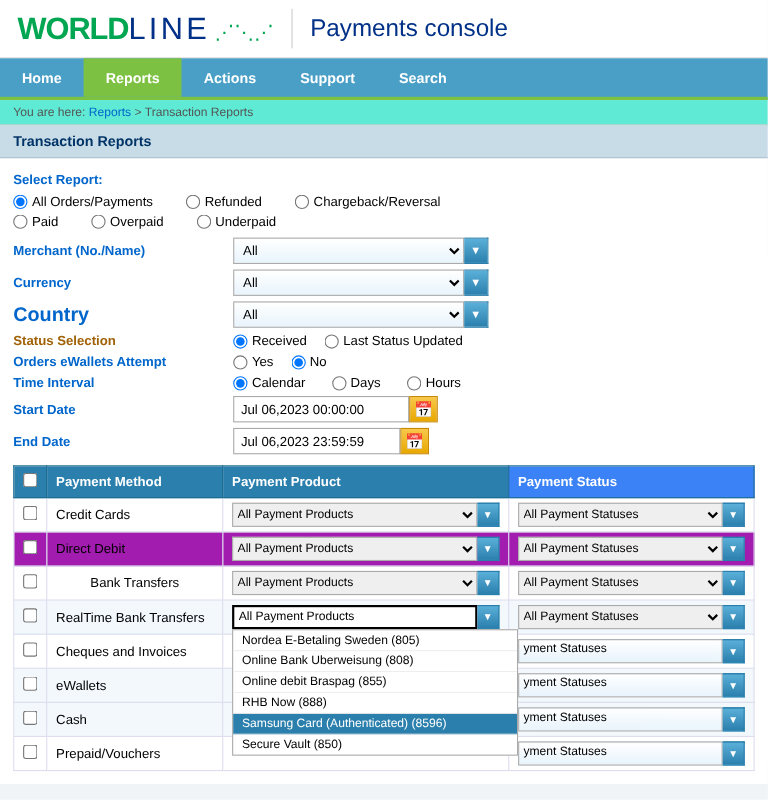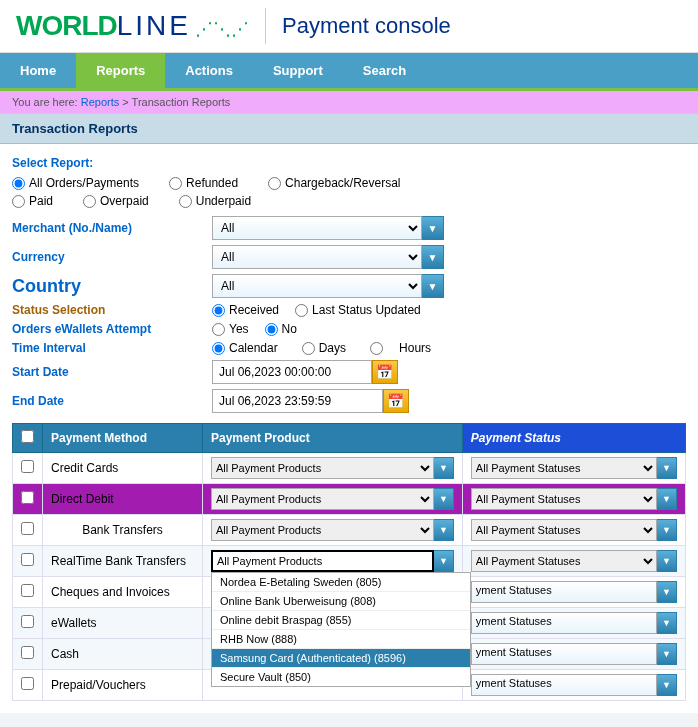--- a/index.html
+++ b/index.html
@@ -8,32 +8,32 @@
 </head>
 <body>
 
 <div style="background:white; display:flex; align-items:center; padding:8px 16px; border-bottom:1px solid #ddd;">
   <div style="display:flex; align-items:baseline;">
     <span style="color:#00a651; font-size:28px; font-weight:900; letter-spacing:-1px;">WORLD</span>
     <span style="color:#003087; font-size:28px; font-weight:300; letter-spacing:3px;">LINE</span>
     <span style="color:#00a651; font-size:18px; margin-left:4px;">⋰⋱⋰</span>
   </div>
   <div style="width:1px; background:#ccc; height:36px; margin:0 16px;"></div>
-  <span style="color:#003087; font-size:22px; font-weight:300;">Payment console</span>
+  <span style="color:#003087; font-size:22px; font-weight:300;">Payments console</span>
 </div>
 
 <div style="background:#4a9fc7; display:flex; align-items:stretch; border-bottom:3px solid #7dc142;">
   <div style="padding:10px 20px; color:white; cursor:pointer; font-size:13px; font-weight:bold;">Home</div>
   <div style="padding:10px 20px; color:white; cursor:pointer; font-size:13px; font-weight:bold; background:#7dc142;">Reports</div>
   <div style="padding:10px 20px; color:white; cursor:pointer; font-size:13px; font-weight:bold;">Actions</div>
   <div style="padding:10px 20px; color:white; cursor:pointer; font-size:13px; font-weight:bold;">Support</div>
   <div style="padding:10px 20px; color:white; cursor:pointer; font-size:13px; font-weight:bold;">Search</div>
 </div>
 
-<div style="background:#f0abfc; padding:5px 12px; font-size:11px; color:#555; border-bottom:1px solid #ccc;">
+<div style="background:#5eead4; padding:5px 12px; font-size:11px; color:#555; border-bottom:1px solid #ccc;">
   <span>You are here: </span>
   <a style="color:#0066cc; text-decoration:none;">Reports</a>
   <span> &gt; </span>
   <span>Transaction Reports</span>
 </div>
 
 <div style="background:#c8dce8; padding:7px 12px; border-bottom:1px solid #aabbc8;">
   <span style="font-weight:bold; color:#003366; font-size:13px;">Transaction Reports</span>
 </div>
 
@@ -135,52 +135,52 @@
     <div style="color:#0066cc; font-weight:bold; width:200px; font-size:12px;">Time Interval</div>
     <div style="display:flex; align-items:center; gap:24px;">
       <label style="display:flex; align-items:center; gap:4px;">
         <input type="radio" name="time_interval" checked="" style=""> 
           <span>Calendar</span>
       </label>
       <label style="display:flex; align-items:center; gap:4px;">
         <input type="radio" name="time_interval" style=""> 
           <span>Days</span>
       </label>
-      <label style="display:flex; align-items:center; gap:16px;">
+      <label style="display:flex; align-items:center; gap:4px;">
         <input type="radio" name="time_interval" style=""> 
           <span>Hours</span>
       </label>
     </div>
   </div>
 
   <div style="display:flex; align-items:center; margin-bottom:5px;">
     <div style="color:#0066cc; font-weight:bold; width:200px; font-size:12px;">Start Date</div>
     <div style="display:flex; align-items:center;">
       <input type="text" style="width: 160px; height: 24px; border: 1px solid rgb(170, 170, 170); padding: 2px 6px; font-size: 12px;" value="Jul 06,2023 00:00:00">
       <button style="width:26px; height:24px; background:linear-gradient(to bottom,#f8c84a,#e8a800); border:1px solid #c88800; cursor:pointer; font-size:14px; display:flex; align-items:center; justify-content:center;">📅</button>
     </div>
   </div>
 
   <div style="display:flex; align-items:center; margin-bottom:10px;">
     <div style="color:#0066cc; font-weight:bold; width:200px; font-size:12px;">End Date</div>
     <div style="display:flex; align-items:center;">
-      <input type="text" style="width: 171px; height: 24px; border: 1px solid rgb(170, 170, 170); padding: 2px 6px; font-size: 12px;" value="Jul 06,2023 23:59:59">
+      <input type="text" style="width: 152px; height: 24px; border: 1px solid rgb(170, 170, 170); padding: 2px 6px; font-size: 12px;" value="Jul 06,2023 23:59:59">
       <button style="width:26px; height:24px; background:linear-gradient(to bottom,#f8c84a,#e8a800); border:1px solid #c88800; cursor:pointer; font-size:14px; display:flex; align-items:center; justify-content:center;">📅</button>
     </div>
   </div>
 
   <table style="width:100%; border-collapse:collapse;">
     <thead>
       <tr>
         <th style="background:#2a7fad; color:white; padding:6px 8px; border:1px solid #1a6a90; width:20px;">
           <input type="checkbox" style="">
         </th>
         <th style="background:#2a7fad; color:white; padding:6px 8px; border:1px solid #1a6a90; font-size:12px; text-align:left; width:160px;">Payment Method</th>
         <th style="background:#2a7fad; color:white; padding:6px 8px; border:1px solid #1a6a90; font-size:12px; text-align:left;">Payment Product</th>
-        <th style="background:#1d4ed8; color:white; padding:6px 8px; border:1px solid #1a6a90; font-size:12px; text-align:left;font-style:italic;">Payment Status</th>
+        <th style="background:#3b82f6; color:white; padding:6px 8px; border:1px solid #1a6a90; font-size:12px; text-align:left;">Payment Status</th>
       </tr>
     </thead>
     <tbody>
 
       <tr style="background:white;">
         <td style="padding:4px 8px; border:1px solid #dde; text-align:center;"><input type="checkbox" style=""></td>
         <td style="padding:4px 8px; border:1px solid #dde; font-size:12px;">Credit Cards</td>
         <td style="padding:4px 8px; border:1px solid #dde;">
           <div style="display:flex; align-items:center;">
             <select style="flex:1; height:22px; border:1px solid #aaa; font-size:11px;"><option>All Payment Products</option></select>

